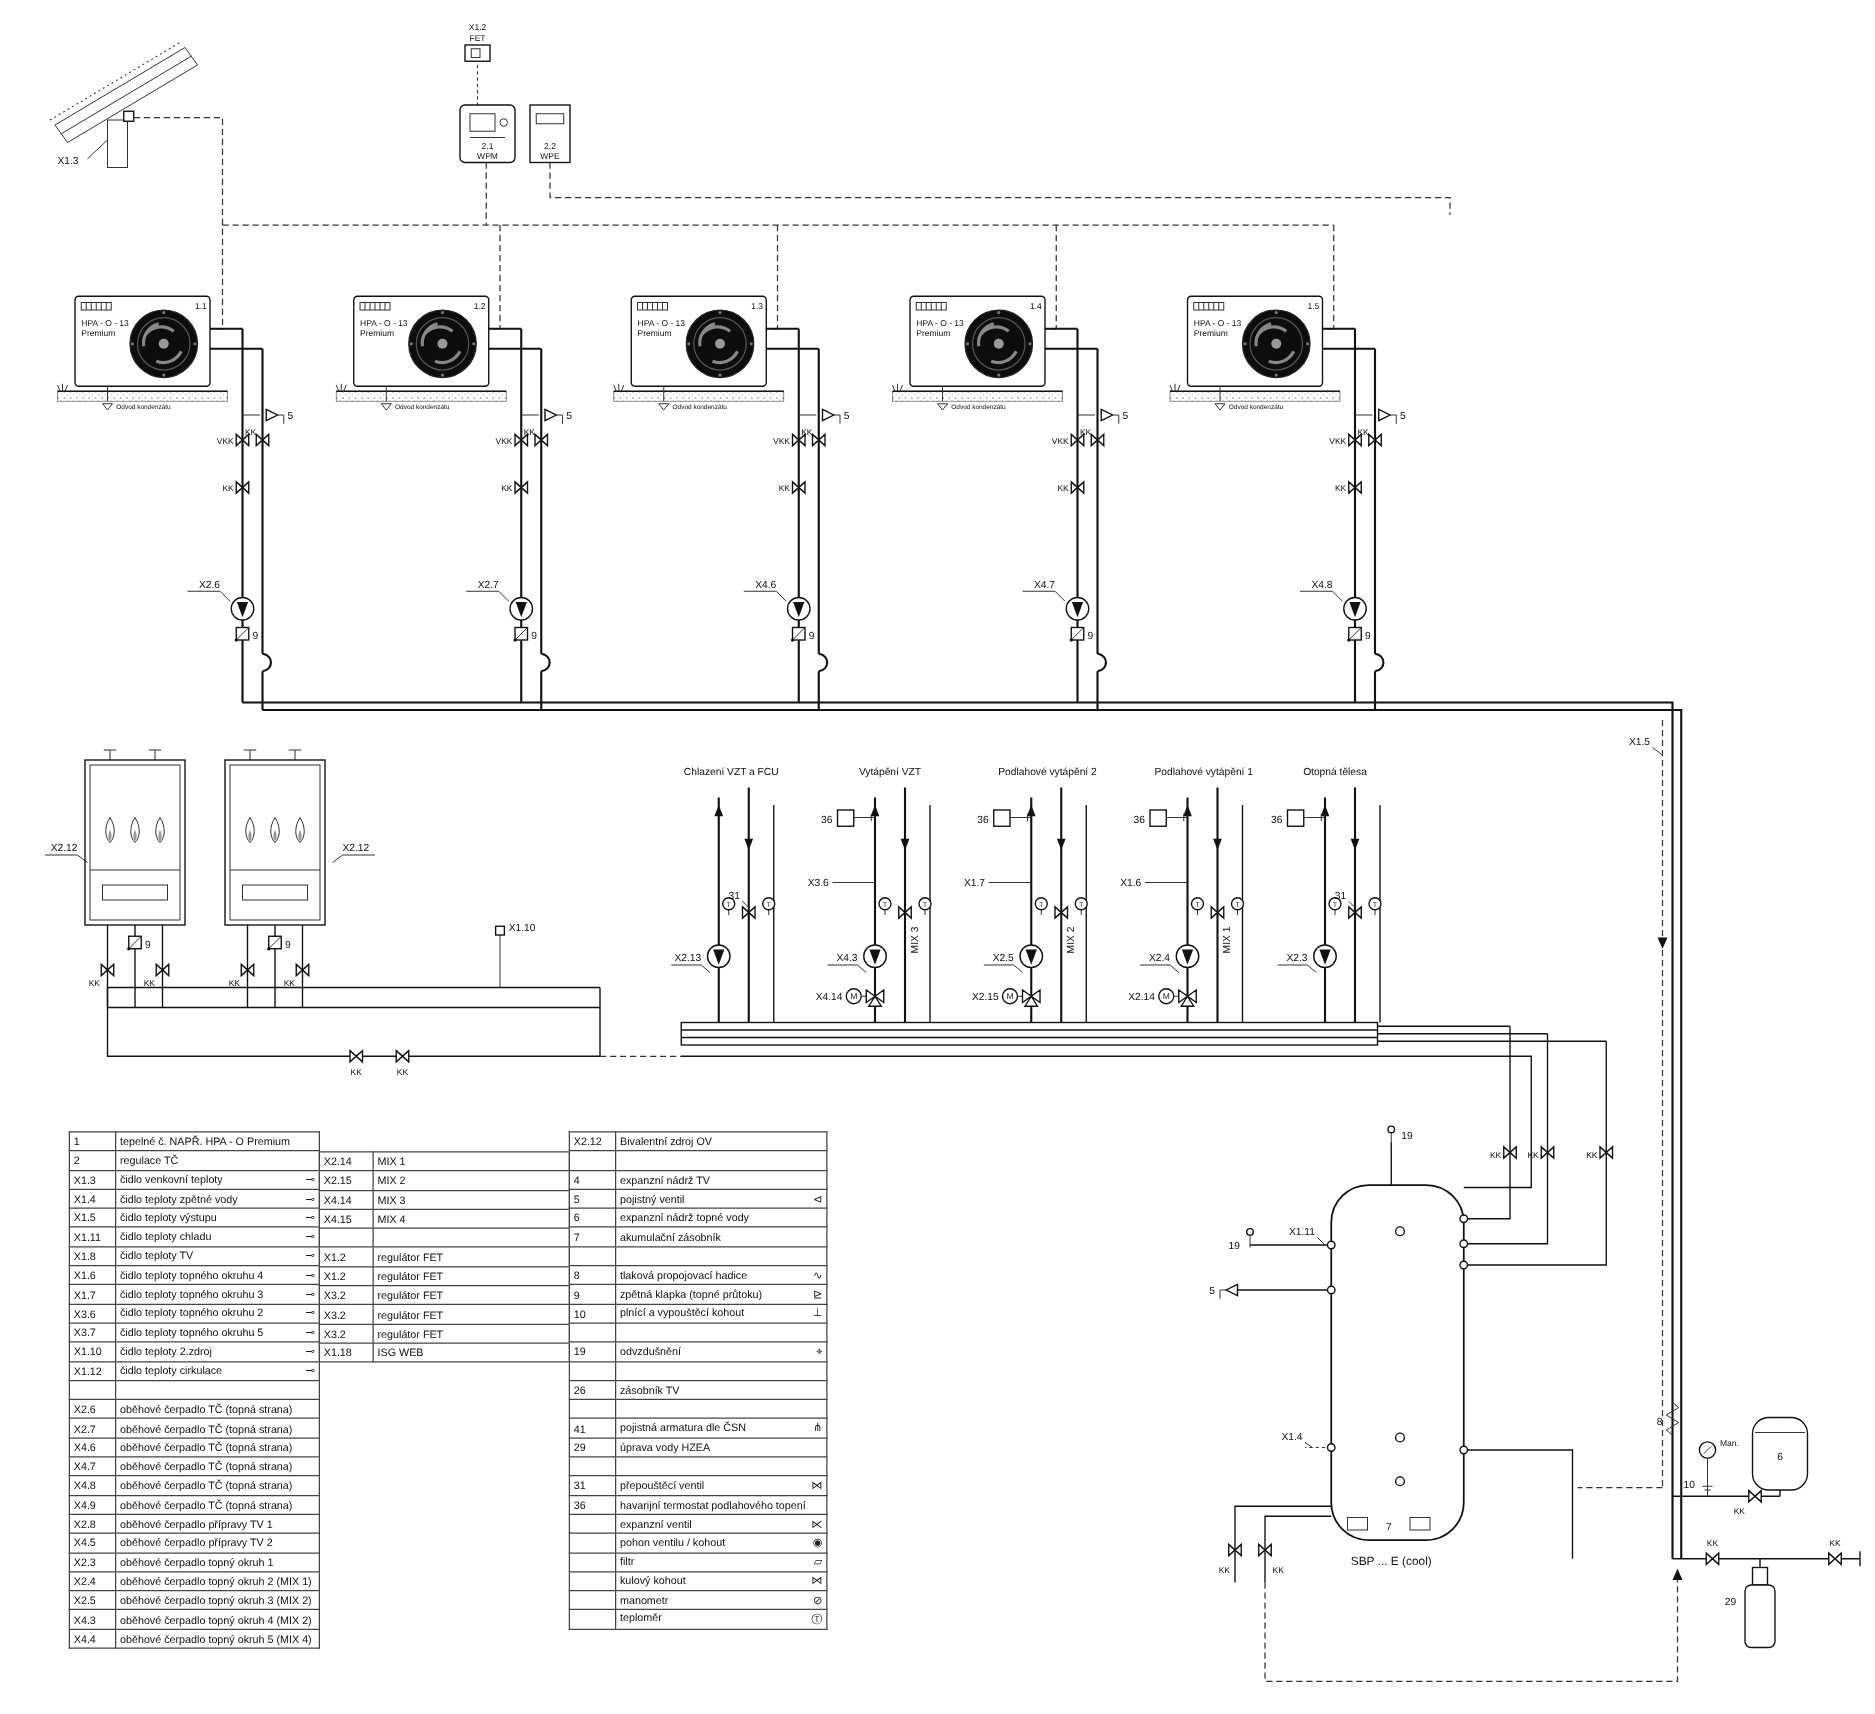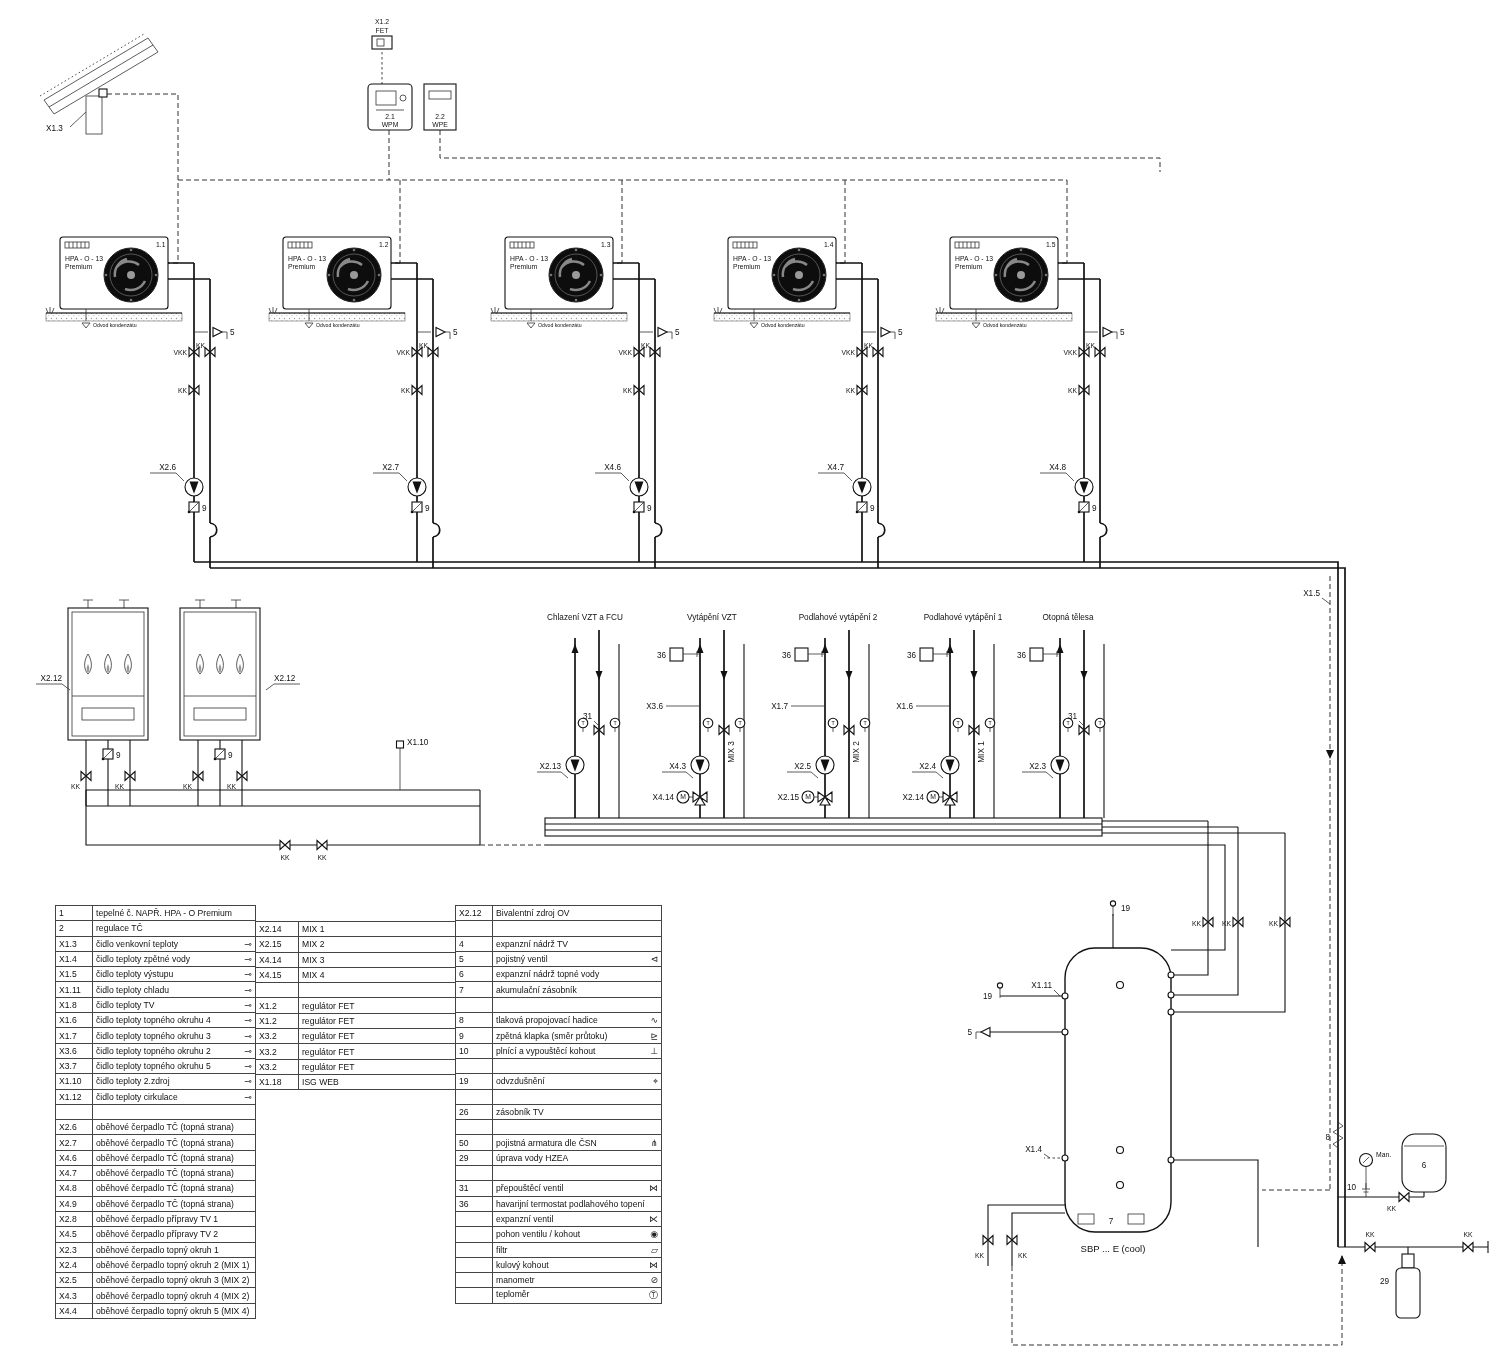--- a/index.html
+++ b/index.html
@@ -569,21 +569,21 @@
         <tr>
           <td class="lc"></td>
           <td class="ld"><span></span></td>
         </tr>
         <tr>
           <td class="lc">8</td>
           <td class="ld"><span>tlaková propojovací hadice</span><span class="lsym">∿</span></td>
         </tr>
         <tr>
           <td class="lc">9</td>
-          <td class="ld"><span>zpětná klapka (směr průtoku)</span><span class="lsym">⊵</span></td>
+          <td class="ld"><span>zpětná klapka (topné průtoku)</span><span class="lsym">⊵</span></td>
         </tr>
         <tr>
           <td class="lc">10</td>
           <td class="ld"><span>plnící a vypouštěcí kohout</span><span class="lsym">⊥</span></td>
         </tr>
         <tr>
           <td class="lc"></td>
           <td class="ld"><span></span></td>
         </tr>
         <tr>
@@ -596,21 +596,21 @@
         </tr>
         <tr>
           <td class="lc">26</td>
           <td class="ld"><span>zásobník TV</span></td>
         </tr>
         <tr>
           <td class="lc"></td>
           <td class="ld"><span></span></td>
         </tr>
         <tr>
-          <td class="lc">50</td>
+          <td class="lc">41</td>
           <td class="ld"><span>pojistná armatura dle ČSN</span><span class="lsym">⋔</span></td>
         </tr>
         <tr>
           <td class="lc">29</td>
           <td class="ld"><span>úprava vody HZEA</span></td>
         </tr>
         <tr>
           <td class="lc"></td>
           <td class="ld"><span></span></td>
         </tr>

